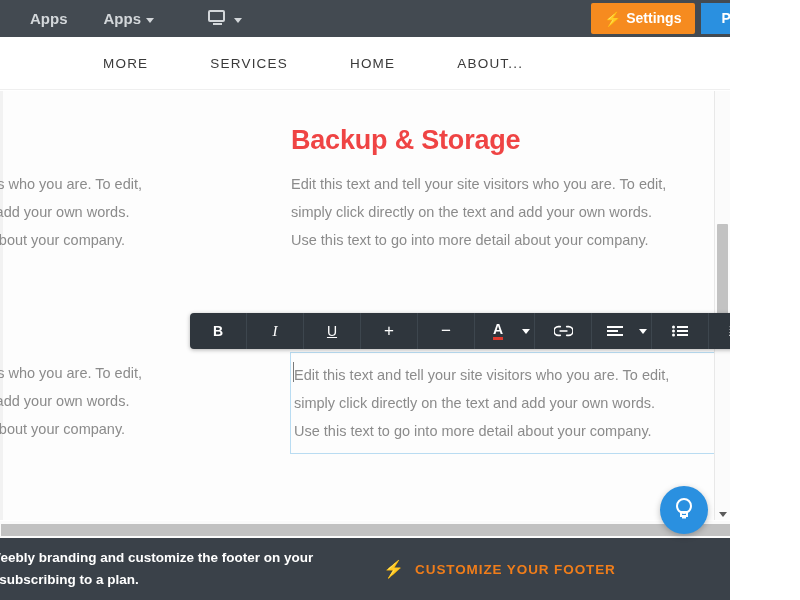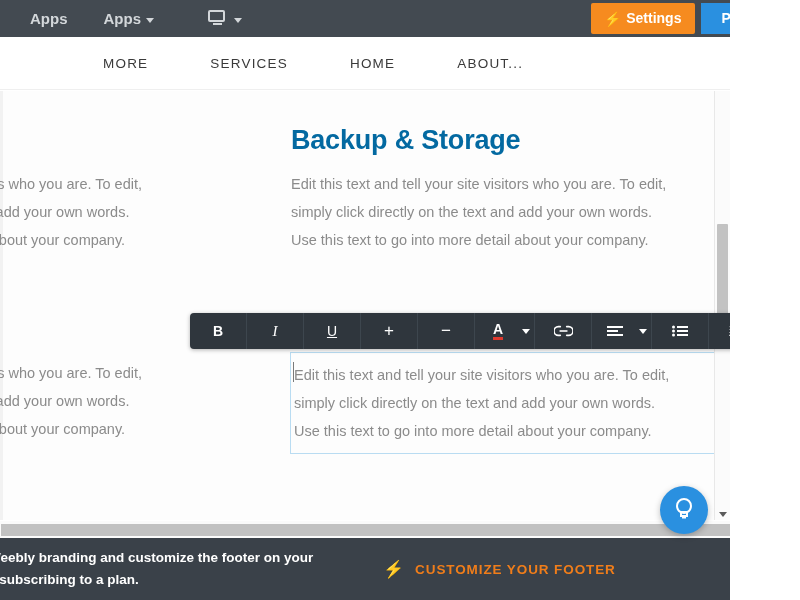--- a/index.html
+++ b/index.html
@@ -170,21 +170,21 @@
     height: 429px;
     background: #f4f4f4;
   }
 
   .page-title {
     position: absolute;
     top: 34px;
     left: 291px;
     font-size: 27px;
     font-weight: bold;
-    color: #0369a1;
+    color: #ef4444;
     letter-spacing: -0.2px;
   }
 
   .col-left {
     position: absolute;
     left: -60px;
     width: 240px;
   }
   .col-right {
     position: absolute;

